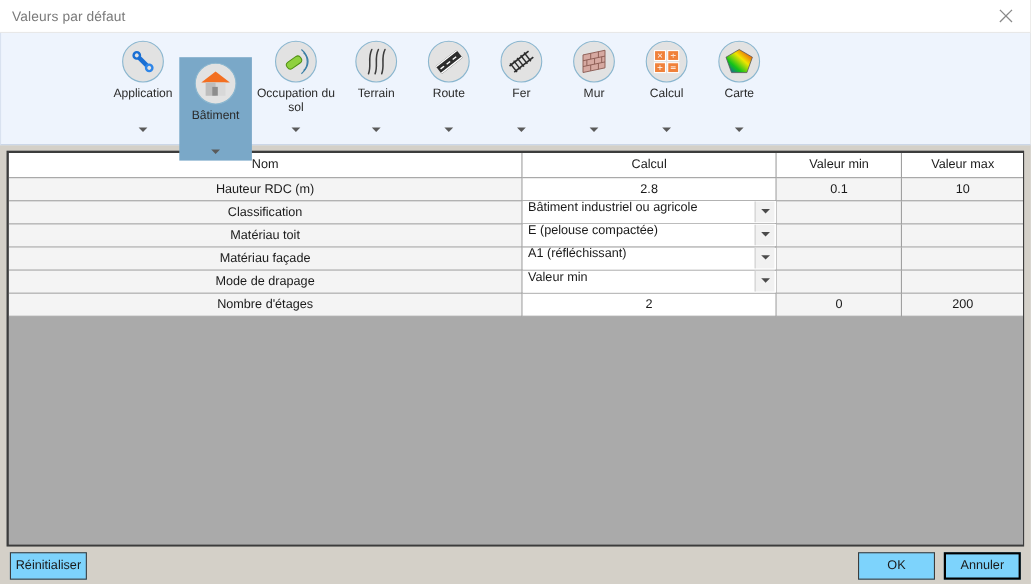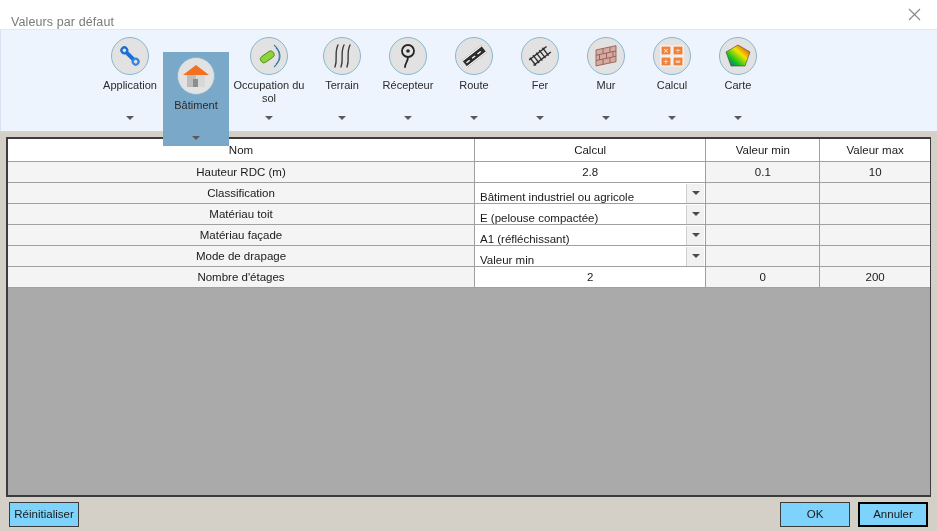--- a/index.html
+++ b/index.html
@@ -22,21 +22,21 @@
     flex-direction: column;
   }
 
   
   .titlebar {
     height: 29px;
     min-height: 29px;
     background: #ffffff;
     border-bottom: 1px solid #e8e8e8;
     display: flex;
-    align-items: flex-end;
+    align-items: center;
     position: relative;
   }
   .titlebar-text {
     font-size: 12.5px;
     color: #7a7a7a;
     padding-left: 11px;
     letter-spacing: 0.1px;
     user-select: none;
   }
   .titlebar-close {
@@ -163,21 +163,21 @@
     background: #ffffff;
     text-align: center;
   }
   td.value-cell.combo {
     text-align: left;
     padding: 0;
     position: relative;
   }
   .combo-inner {
     display: flex;
-    align-items: flex-end;
+    align-items: flex-start;
     height: 100%;
     width: 100%;
   }
   .combo-text {
     flex: 1;
     padding-left: 5px;
     font-size: 11.5px;
     color: #1a1a1a;
     overflow: hidden;
     white-space: nowrap;
@@ -308,31 +308,20 @@
         <div class="ribbon-icon">
           <svg width="30" height="30" viewBox="0 0 30 30">
             <g fill="none" stroke="#3c3c3c" stroke-width="1.4" stroke-linecap="round">
               <path d="M8 26 C11 18, 7 12, 11 4"></path>
               <path d="M14 26 C17 18, 13 12, 17 4"></path>
               <path d="M20 26 C23 18, 19 12, 23 4"></path>
             </g>
           </svg>
         </div>
         <div class="ribbon-label">Terrain</div>
-        <div class="ribbon-caret"></div>
-      </div>
-      <div class="ribbon-item">
-        <div class="ribbon-icon">
-          <svg width="30" height="30" viewBox="0 0 30 30">
-            <circle cx="15" cy="10" r="6" fill="none" stroke="#262626" stroke-width="1.8"></circle>
-            <circle cx="15" cy="10" r="1.8" fill="#262626"></circle>
-            <path d="M15 16 C15 21, 12 22, 12 26" fill="none" stroke="#262626" stroke-width="1.8" stroke-linecap="round"></path>
-          </svg>
-        </div>
-        <div class="ribbon-label">Récepteur</div>
         <div class="ribbon-caret"></div>
       </div>
       <div class="ribbon-item">
         <div class="ribbon-icon">
           <svg width="30" height="30" viewBox="0 0 30 30">
             <g transform="rotate(-38 15 15)">
               <rect x="3" y="11" width="24" height="9" fill="#2c2c2c"></rect>
               <rect x="3" y="11" width="24" height="1.2" fill="#ffffff"></rect>
               <rect x="3" y="18.6" width="24" height="1.2" fill="#ffffff"></rect>
               <g fill="#ffffff">

